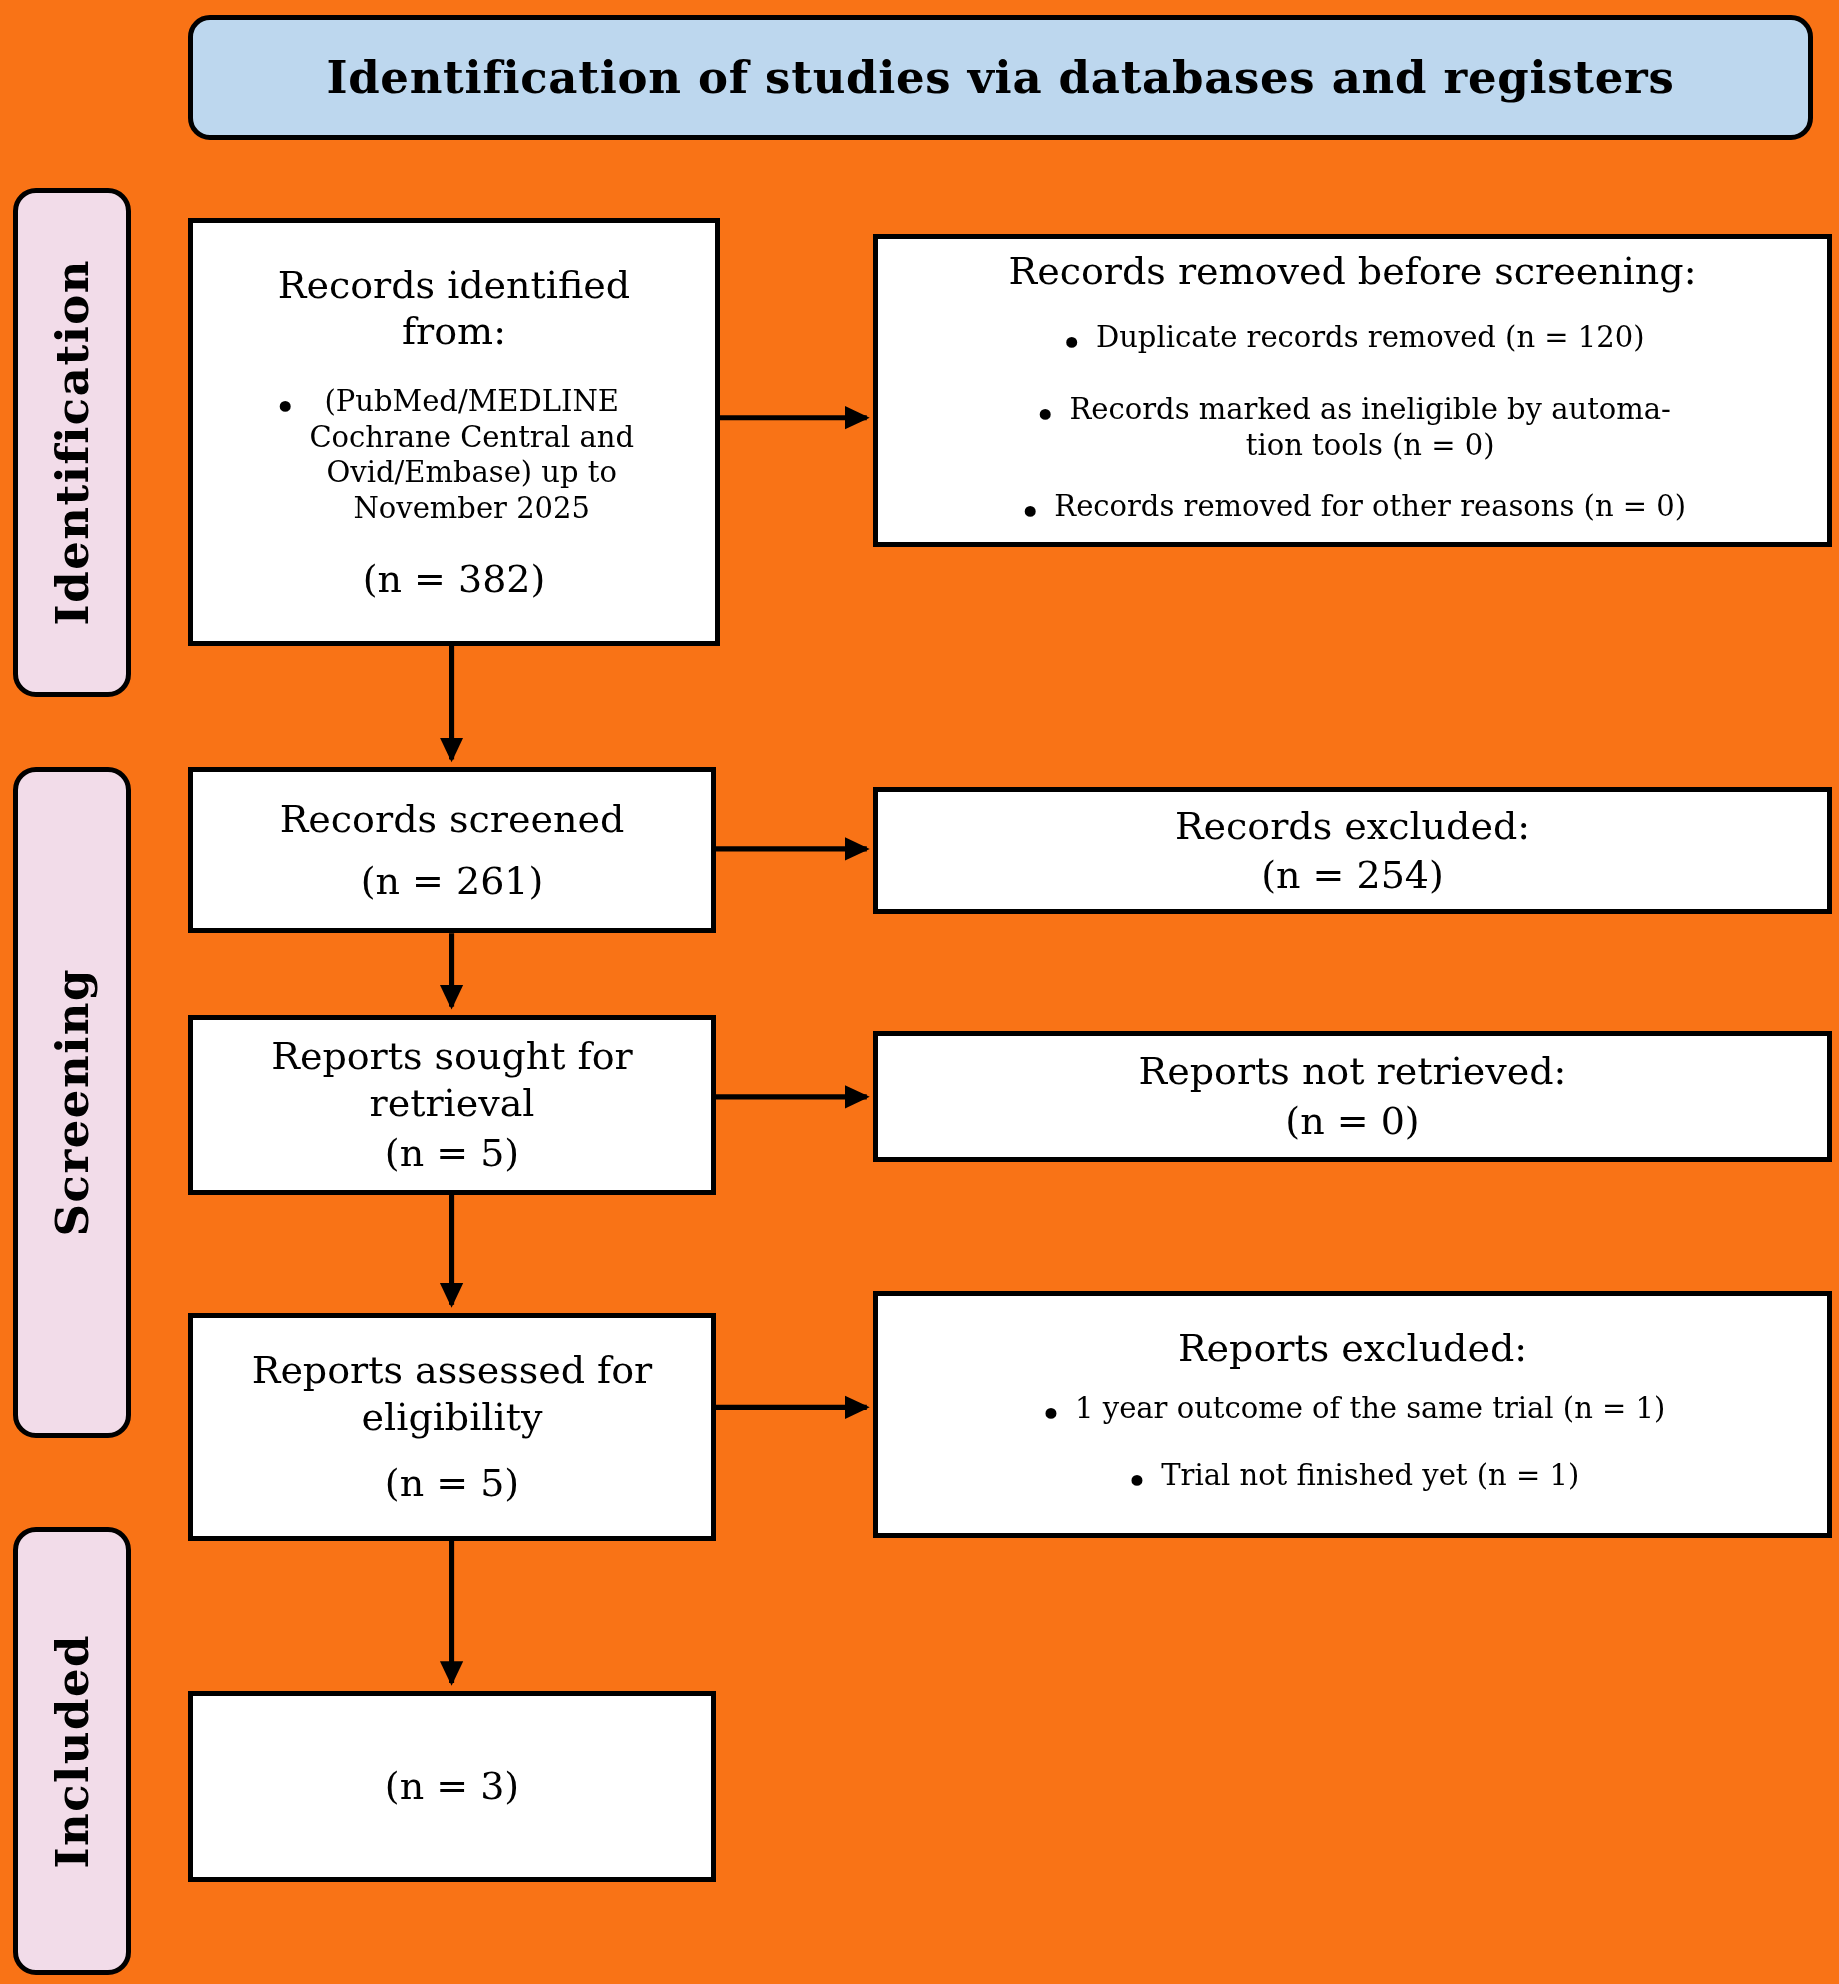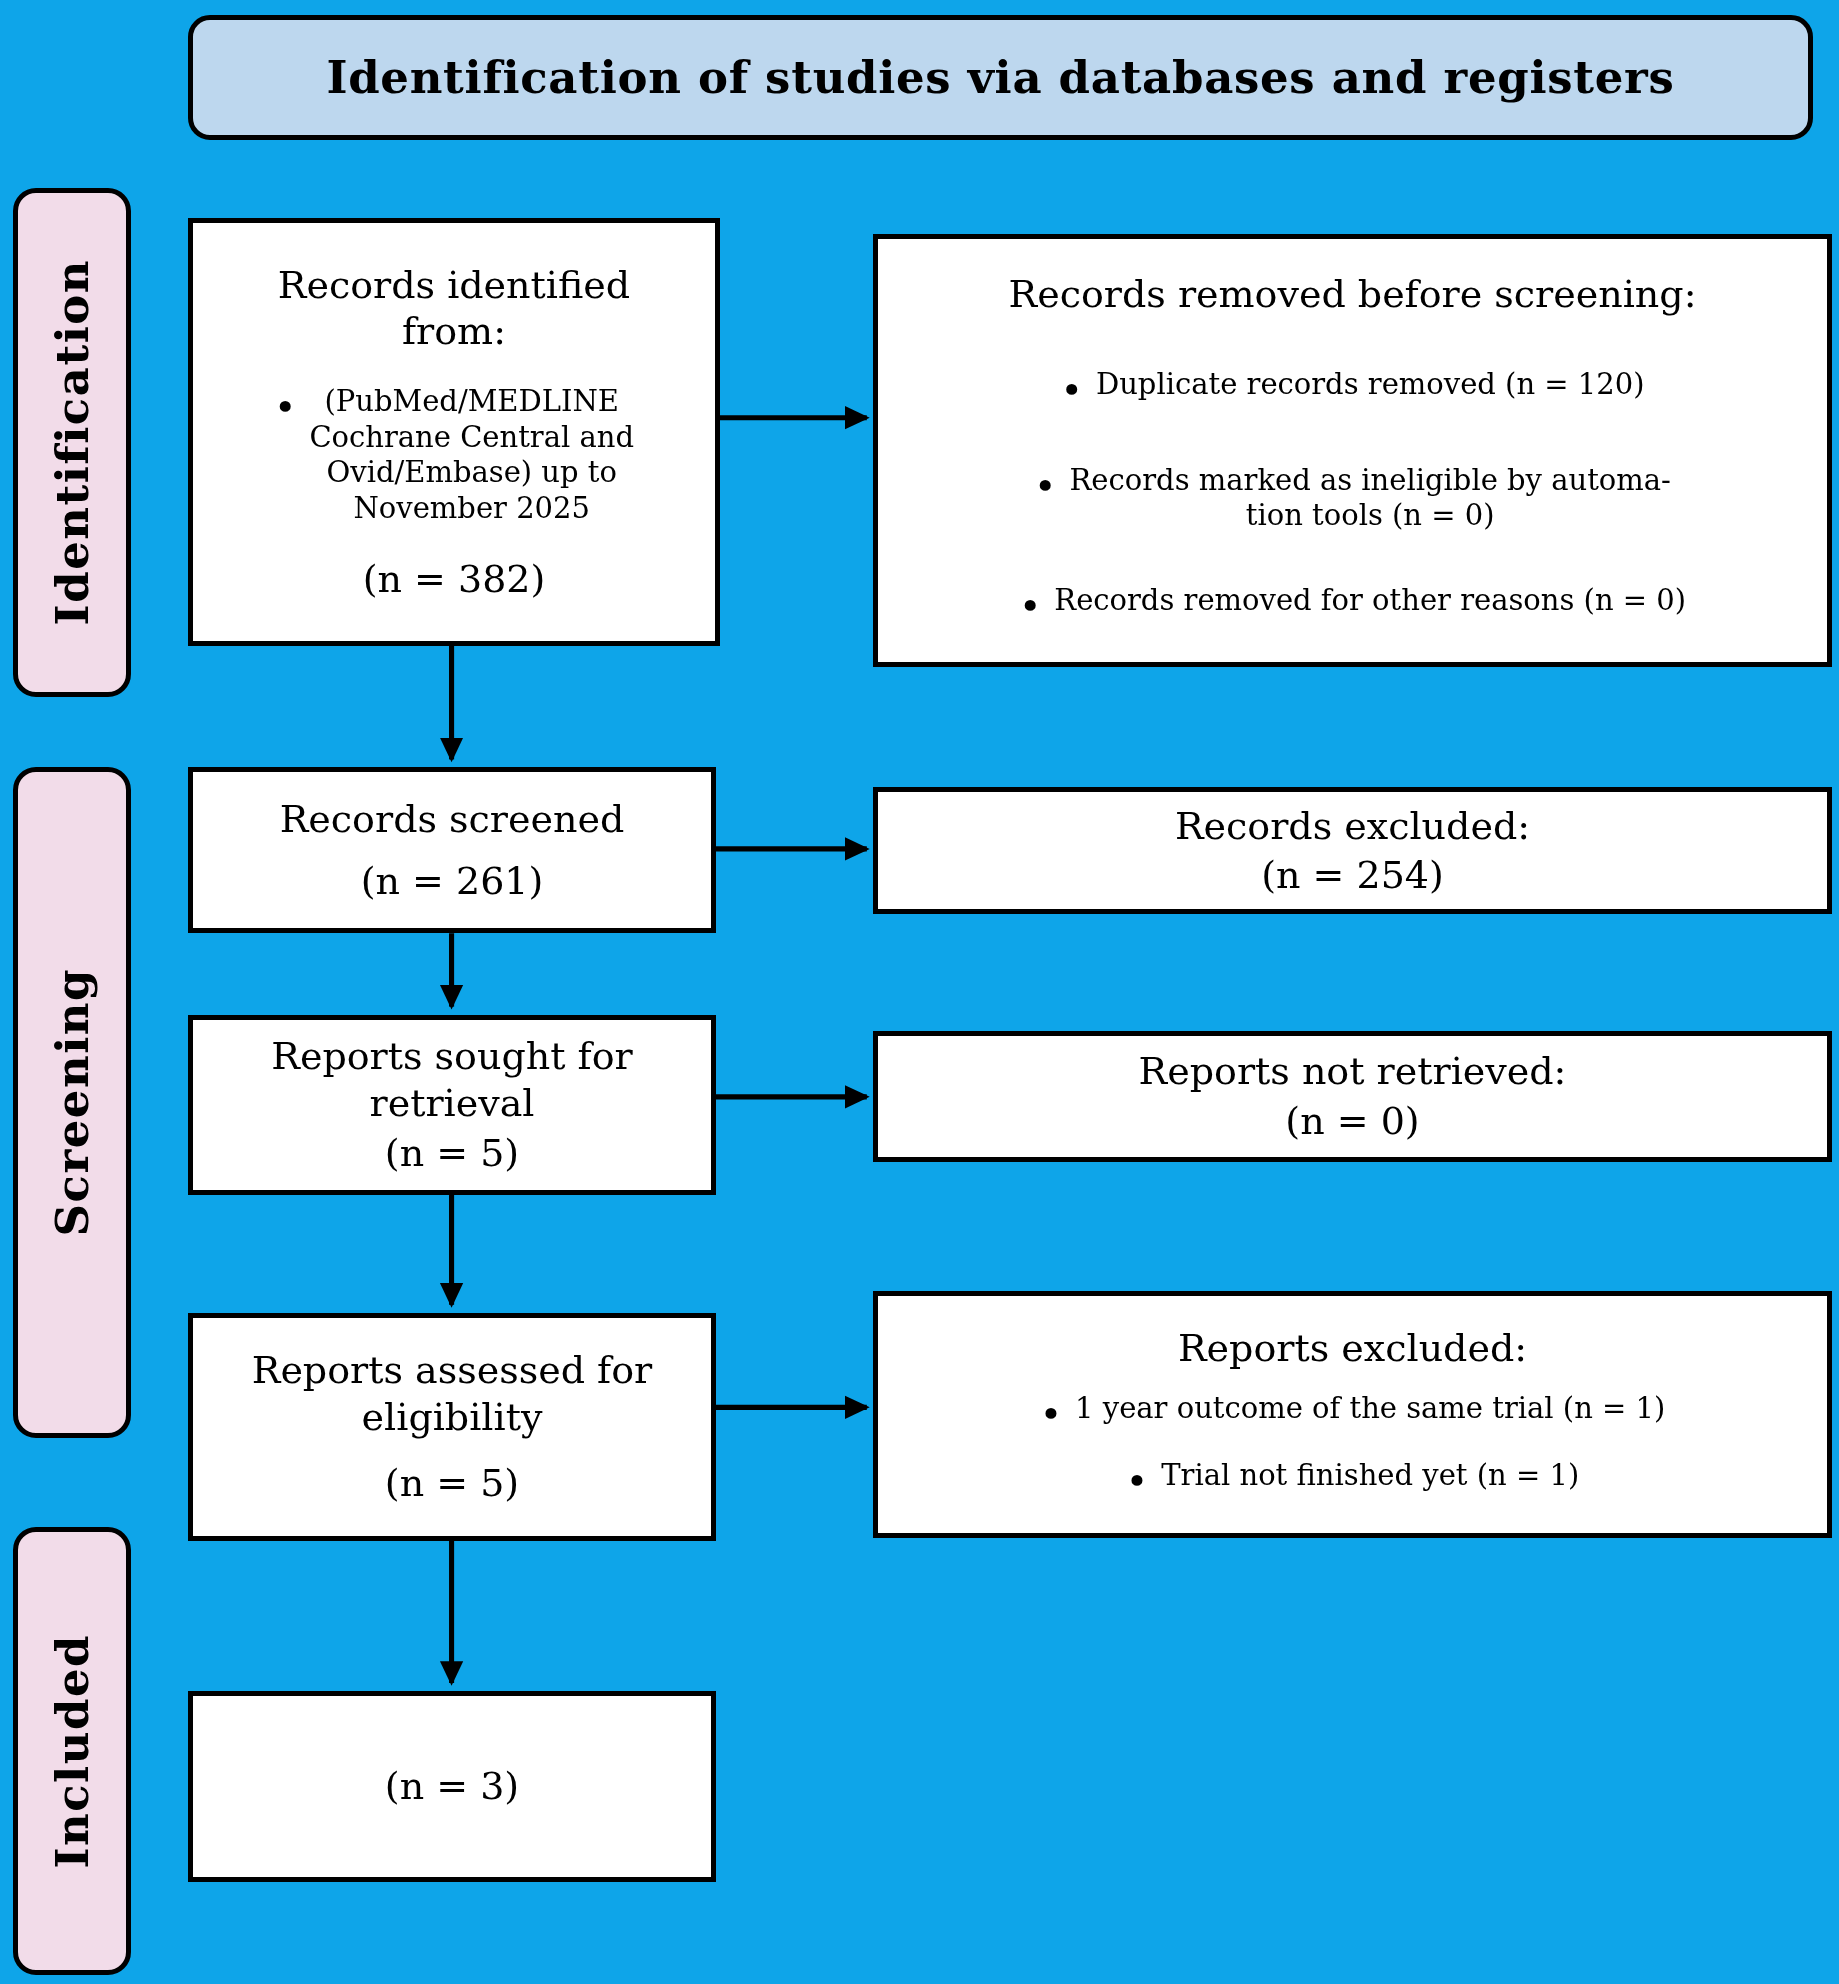--- a/index.html
+++ b/index.html
@@ -1,17 +1,17 @@
 <!DOCTYPE html>
 <html style="font-size:11.6px"><head>
 <meta charset="utf-8">
 <style>
   html,body { margin:0; padding:0; background:#ffffff; }
   .canvas {
-    position:relative; width:1839px; height:1985px; background:#0ea5e9;
+    position:relative; width:1839px; height:1985px; background:#f97316;
     font-family:"DejaVu Serif","Liberation Serif",serif; color:#000;
   }
   .banner {
     position:absolute; left:188px; top:14.5px; width:1625px; height:125px;
     background:#BDD7EE; border:5.1px solid #000; border-radius:22px;
     box-sizing:border-box; display:flex; align-items:center; justify-content:center;
   }
   .banner .banner-text { font-size:45px; font-weight:bold; letter-spacing:0.7px; }
   .side {
     position:absolute; left:13px; width:118px;
@@ -28,21 +28,21 @@
   .box {
     position:absolute; background:#fff; border:5.1px solid #000; box-sizing:border-box;
     display:flex; flex-direction:column; justify-content:space-evenly; align-items:center;
     text-align:center; padding:8.7px 16px;
   }
   .box .t, .box .c { white-space:pre-line; font-size:38px; line-height:1.22; }
   .bullet { display:flex; align-items:flex-start; justify-content:center; max-width:100%; }
   .bullet .dot { font-size:38px; line-height:1.22; margin-right:13px; }
   .bullet .bt { white-space:pre-line; font-size:29px; line-height:1.22; text-align:center; }
   .box-identified        { left:188px;  top:218px;  width:532px;  height:428px; }
-  .box-removed           { left:873px; top:234px;  width:959px; height:433px;gap:26px; }
+  .box-removed           { left:873px; top:234px;  width:959px; height:313px;gap:26px; }
   .box-screened          { left:188px;  top:767px; width:528px;  height:166px; }
   .box-records-excluded  { left:873px; top:787px; width:959px; height:127px; }
   .box-sought            { left:188px;  top:1015px; width:528px;  height:180px; }
   .box-not-retrieved     { left:873px; top:1031px; width:959px; height:131px; }
   .box-assessed          { left:188px;  top:1313px; width:528px;  height:228px; }
   .box-reports-excluded  { left:873px; top:1291px; width:959px; height:247px; }
   .box-included          { left:188px;  top:1691px; width:528px;  height:191px; }
   svg.arrows { position:absolute; left:0; top:0; width:1839px; height:1985px; }
 </style>
 </head>

